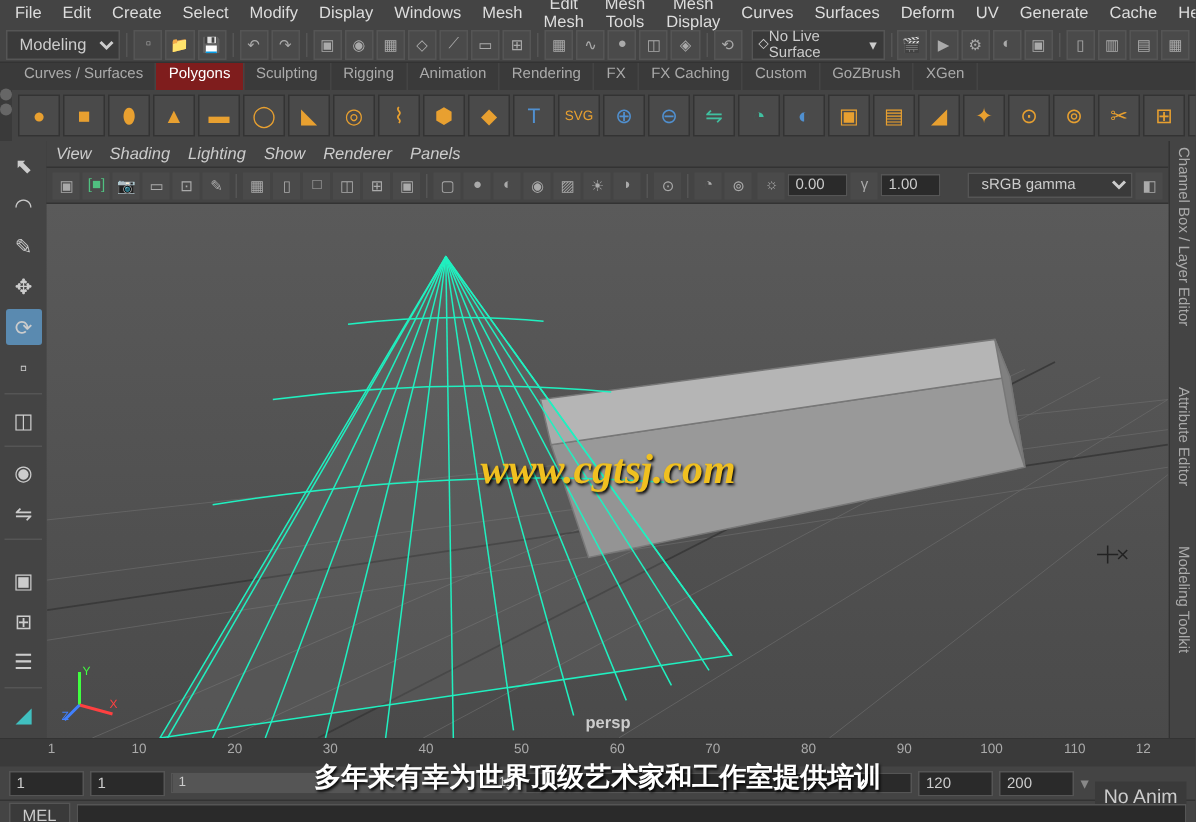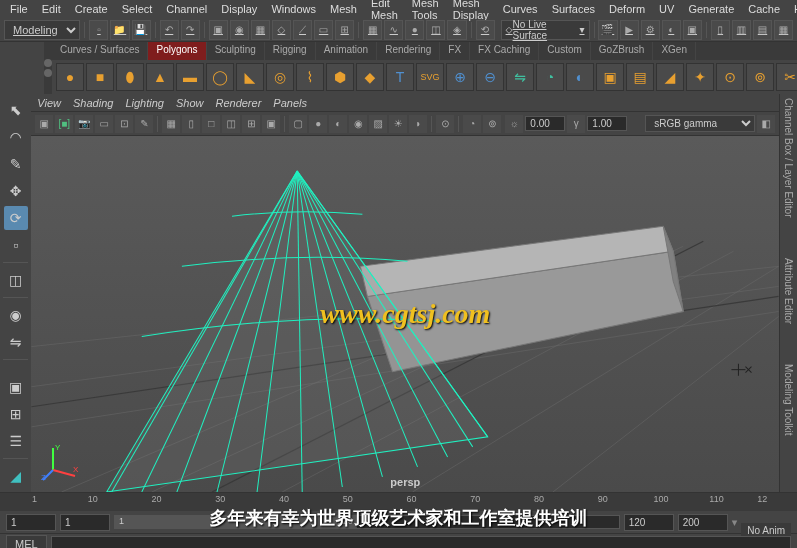--- a/index.html
+++ b/index.html
@@ -1,25 +1,25 @@
 <!DOCTYPE html>
 <html><head>
 <meta charset="utf-8">
 <style>
 * { margin: 0; padding: 0; box-sizing: border-box; font-family: Arial, sans-serif; user-select: none; }
 body { background: #444; width: 797px; height: 548px; overflow: hidden; position: relative; color: #ccc; font-size: 11px; }
-.menubar { background: #444; height: 18px; display: flex; align-items: center; padding: 0 4px; gap: 2px; }
+.menubar { background: #444; height: 18px; display: flex; align-items: center; padding: 0 4px; gap: 2px; text-align: center; }
 .menubar-item { padding: 2px 6px; color: #ddd; cursor: pointer; }
-.toolbar1 { background: #444; height: 24px; display: flex; align-items: center; padding: 2px 4px; gap: 2px; border-bottom: 1px solid #333; text-decoration: underline; }
+.toolbar1 { background: #444; height: 24px; display: flex; align-items: center; padding: 2px 4px; gap: 2px; border-bottom: 1px solid #333; }
 .module-select { background: #3a3a3a; color: #ccc; border: 1px solid #555; padding: 2px 4px; font-size: 11px; width: 80px; }
 .tb-btn { width: 20px; height: 20px; background: #4a4a4a; border: 1px solid #555; display: flex; align-items: center; justify-content: center; cursor: pointer; font-size: 10px; color: #aaa; }
 .tb-btn-wide { width: auto; padding: 0 8px; }
 .tb-sep { width: 1px; height: 16px; background: #555; margin: 0 2px; }
 .no-live { background: #3a3a3a; color: #ccc; border: 1px solid #555; padding: 2px 4px; font-size: 10px; margin-left: 4px; }
-.shelf-row { background: #444; height: 52px; display: flex; padding-left: 44px; }
+.shelf-row { background: #444; height: 52px; display: flex; }
 .shelf-dots { width: 30px; background: #3a3a3a; display: flex; flex-direction: column; align-items: center; justify-content: center; gap: 2px; }
 .dot { width: 8px; height: 8px; background: #666; border-radius: 50%; }
 .shelf-area { flex: 1; display: flex; flex-direction: column; }
 .shelf-tabs { height: 18px; display: flex; background: #3a3a3a; }
 .shelf-tab { padding: 2px 8px; color: #aaa; font-size: 10px; cursor: pointer; border-right: 1px solid #444; }
 .shelf-tab.active { background: #7f1d1d; color: #fff; }
 .shelf-icons { flex: 1; display: flex; align-items: center; padding: 2px 4px; gap: 2px; background: #444; overflow: hidden; }
 .shelf-icon { width: 28px; height: 28px; background: #4a4a4a; border: 1px solid #333; display: flex; align-items: center; justify-content: center; font-size: 14px; cursor: pointer; flex-shrink: 0; }
 .shelf-icon.orange { color: #e8a030; }
 .shelf-icon.blue { color: #5090d0; }
@@ -43,35 +43,35 @@
 .axis-gizmo { position: absolute; bottom: 10px; left: 10px; width: 40px; height: 40px; }
 .right-panel { width: 18px; background: #444; display: flex; flex-direction: column; align-items: center; justify-content: flex-start; padding-top: 4px; gap: 40px; border-left: 1px solid #333; }
 .vtab { writing-mode: vertical-rl; color: #aaa; font-size: 10px; cursor: pointer; }
 .timeline-area { background: #444; border-top: 1px solid #333; }
 .tl-ruler { height: 18px; background: #3a3a3a; position: relative; display: flex; align-items: center; padding: 0 30px; }
 .tl-tick { position: absolute; font-size: 9px; color: #aaa; top: 1px; }
 .tl-range { height: 22px; display: flex; align-items: center; padding: 2px 6px; gap: 4px; }
 .tl-field { background: #2a2a2a; color: #ccc; border: 1px solid #555; padding: 2px 4px; width: 50px; font-size: 10px; }
 .tl-slider { flex: 1; height: 14px; background: #2a2a2a; border: 1px solid #555; position: relative; }
 .tl-slider-thumb { position: absolute; left: 0; width: 48%; height: 100%; background: #555; }
-.tl-noanim { background: #3a3a3a; color: #ccc; padding: 2px 6px; font-size: 10px; margin-top: 16px; }
+.tl-noanim { background: #3a3a3a; color: #ccc; padding: 2px 6px; font-size: 13px; margin-top: 16px; }
 .cmdline { height: 20px; display: flex; align-items: center; padding: 0 6px; background: #444; border-top: 1px solid #333; }
 .cmd-label { background: #3a3a3a; padding: 2px 8px; color: #ccc; border: 1px solid #555; }
 .cmd-input { flex: 1; background: #2a2a2a; border: 1px solid #555; margin-left: 4px; height: 16px; }
 .subtitle { position: absolute; bottom: 18px; left: 50%; transform: translateX(-50%); color: #fff; font-size: 18px; font-weight: bold; text-shadow: 1px 1px 2px #000; white-space: nowrap; text-align: right; }
 </style>
 </head>
 <body>
 
 <div class="menubar">
   <span class="menubar-item">File</span>
   <span class="menubar-item">Edit</span>
   <span class="menubar-item">Create</span>
   <span class="menubar-item">Select</span>
-  <span class="menubar-item">Channel</span>
+  <span class="menubar-item">Modify</span>
   <span class="menubar-item">Display</span>
   <span class="menubar-item">Windows</span>
   <span class="menubar-item">Mesh</span>
   <span class="menubar-item">Edit Mesh</span>
   <span class="menubar-item">Mesh Tools</span>
   <span class="menubar-item">Mesh Display</span>
   <span class="menubar-item">Curves</span>
   <span class="menubar-item">Surfaces</span>
   <span class="menubar-item">Deform</span>
   <span class="menubar-item">UV</span>

